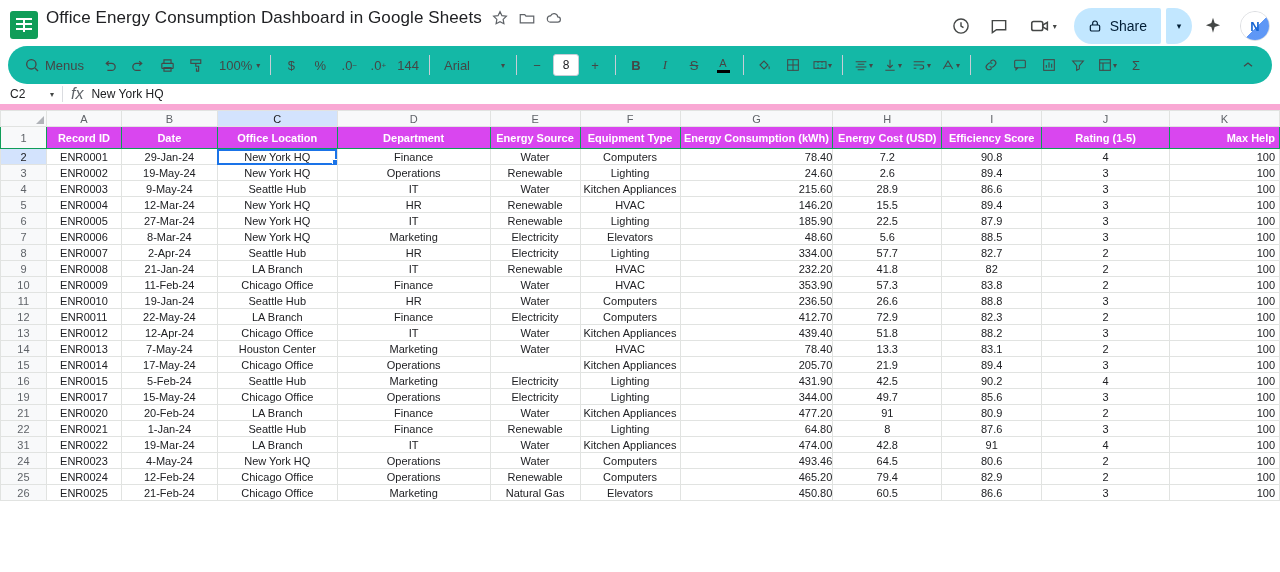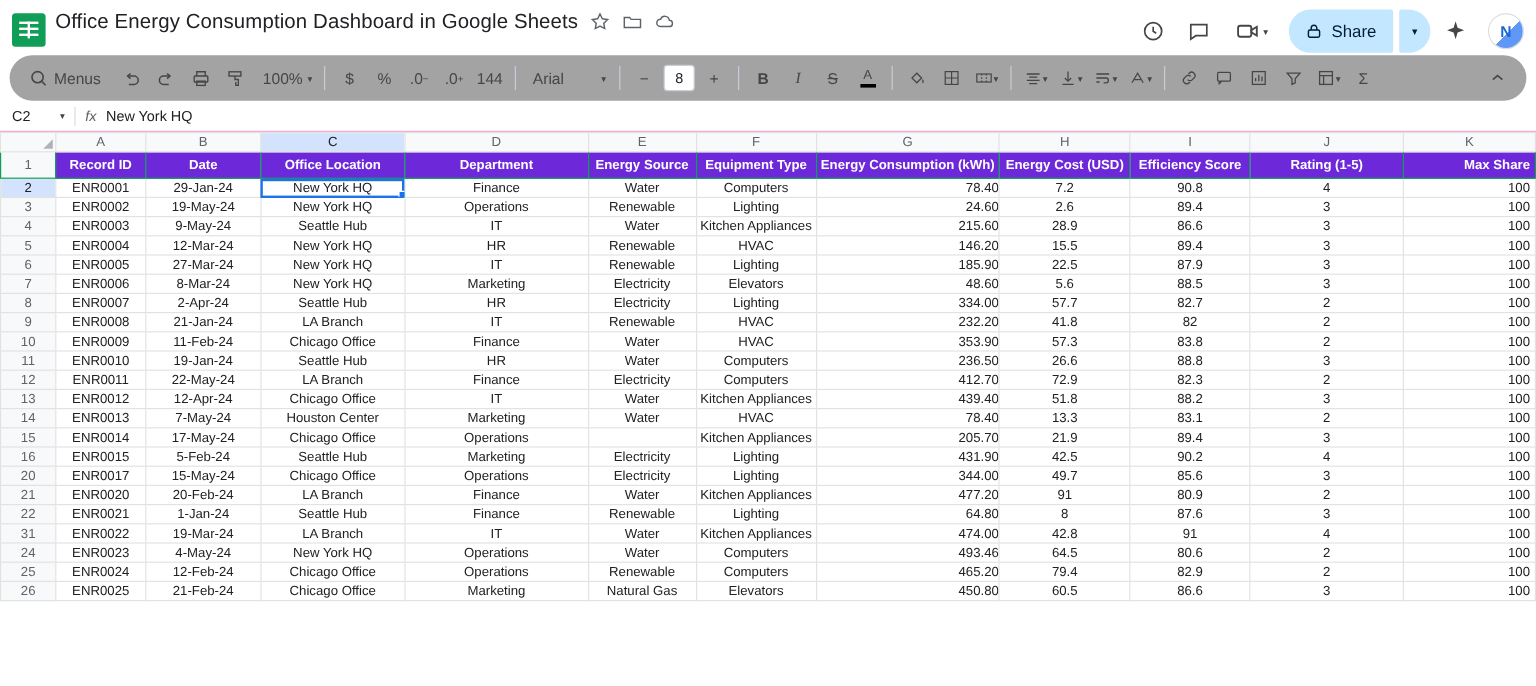--- a/index.html
+++ b/index.html
@@ -46,40 +46,40 @@
   .avatar {
     width: 30px; height: 30px; border-radius: 50%; background: #fff; border: 1px solid #dadce0;
     display: flex; align-items: center; justify-content: center; font-size: 13px; color: #1a73e8;
     margin-left: 6px; cursor: pointer; overflow: hidden; position: relative;
   }
   .avatar::after{ content:""; position:absolute; inset:0; background: linear-gradient(135deg,#fff 0 55%, #4285f4 55% 100%); opacity:.85;}
   .avatar span { position: relative; z-index: 2; font-weight: bold; color:#1967d2; }
 
   
   .toolbar {
-    height: 38px; margin: 0 8px; background: #a3a3a3; border-radius: 19px;
+    height: 38px; margin: 0 8px; background: #14b8a6; border-radius: 19px;
     display: flex; align-items: center; padding: 5px 9px; gap: 1px; flex: 0 0 auto; position: relative;
   }
   .tb { height: 28px; min-width: 28px; padding: 0 4px; border-radius: 4px; display: flex; align-items: center; justify-content: center;
         font-size: 13px; color: #444746; cursor: pointer; }
   .tb.menus { padding: 0 10px 0 7px; gap: 5px; }
   .tb-sep { width: 1px; height: 20px; background: #c7cdd6; margin: 0 5px; }
   .zoom-box { padding: 0 4px 0 8px; gap: 4px; }
   .font-box { width: 74px; justify-content: space-between; padding: 0 5px 0 8px; }
   .size-box { display: flex; align-items: center; gap: 2px; }
   .size-field { width: 26px; height: 22px; background: #fff; border: 1px solid #c7cdd6; border-radius: 3px; font-size: 12px;
                 display: flex; align-items: center; justify-content: center; }
   .caret { font-size: 8px; color: #444746; }
   .tb-right { position: absolute; right: 10px; }
 
   
-  .formula-bar { height: 26px; display: flex; align-items: center; border-bottom: 1px solid #f9a8d4; flex: 0 0 auto; background: #fff; }
+  .formula-bar { height: 26px; display: flex; align-items: center; border-bottom: 6px solid #f9a8d4; flex: 0 0 auto; background: #fff; }
   .namebox { width: 62px; display: flex; align-items: center; justify-content: space-between; padding: 0 8px 0 10px; font-size: 12px; color: #202124; }
   .fx-divider { width: 1px; height: 16px; background: #dadce0; }
-  .fx { padding: 0 8px; font-size: 12px; color: #5f6368; font-style: italic; }
+  .fx { padding: 0 8px; font-size: 16px; color: #5f6368; font-style: italic; }
   .formula-input { font-size: 12px; color: #202124; flex: 1 1 auto; }
 
   
   .grid-wrap { flex: 1 1 auto; overflow: hidden; position: relative; background: #fff; }
   table.grid { border-collapse: collapse; table-layout: fixed; }
   table.grid td, table.grid th { border: 1px solid #e1e3e1; font-size: 11px; font-weight: normal; padding: 0; height: 16px; }
 
   
   .colhdr td { background: #f8f9fa; color: #5f6368; text-align: center; height: 18px; font-size: 11px; border-color: #e1e3e1; }
   .colhdr td.sel { background: #d3e3fd; color: #202124; }
@@ -88,21 +88,21 @@
 
   .rowhdr { width: 46px; background: #f8f9fa; color: #5f6368; text-align: center; font-size: 11px; }
   .rowhdr.sel { background: #d3e3fd; color: #202124; }
 
   tr.data td { height: 16px; }
   td.cell { padding: 0 5px; overflow: hidden; white-space: nowrap; }
   td.c { text-align: center; }
   td.r { text-align: right; }
 
   
-  tr.headerband td { background: #6d28d9; color: #fff; text-align: center; font-weight: bold; height: 22px; border-color: #0f9d58; font-size: 11px; }
+  tr.headerband td { background: #d946ef; color: #fff; text-align: center; font-weight: bold; height: 22px; border-color: #0f9d58; font-size: 11px; }
 
   .active-cell { outline: 2px solid #1a73e8; outline-offset: -2px; position: relative; }
   .active-cell::after {
     content: ""; position: absolute; right: -3px; bottom: -3px; width: 6px; height: 6px;
     background: #1a73e8; border: 1px solid #fff; border-radius: 1px;
   }
   svg { display: block; }
 </style>
 </head>
 <body>
@@ -375,21 +375,21 @@
         <td>Record ID</td>
         <td>Date</td>
         <td>Office Location</td>
         <td>Department</td>
         <td>Energy Source</td>
         <td>Equipment Type</td>
         <td>Energy Consumption (kWh)</td>
         <td>Energy Cost (USD)</td>
         <td>Efficiency Score</td>
         <td>Rating (1-5)</td>
-        <td style="text-align:right;padding-right:4px">Max Share</td>
+        <td style="text-align:right;padding-right:4px">Max Help</td>
       </tr>
       </tbody>
         <tbody id="grid-body">
           <tr class="data">
             <td class="rowhdr sel">2</td>
             <td class="cell c">ENR0001</td>
             <td class="cell c">29-Jan-24</td>
             <td class="cell c active-cell">New York HQ</td>
             <td class="cell c">Finance</td>
             <td class="cell c">Water</td>
@@ -590,21 +590,21 @@
             <td class="cell c">Marketing</td>
             <td class="cell c">Electricity</td>
             <td class="cell c">Lighting</td>
             <td class="cell r">431.90</td>
             <td class="cell c">42.5</td>
             <td class="cell c">90.2</td>
             <td class="cell c">4</td>
             <td class="cell r" style="padding-right: 4px;">100</td>
           </tr>
           <tr class="data">
-            <td class="rowhdr">20</td>
+            <td class="rowhdr">19</td>
             <td class="cell c">ENR0017</td>
             <td class="cell c">15-May-24</td>
             <td class="cell c">Chicago Office</td>
             <td class="cell c">Operations</td>
             <td class="cell c">Electricity</td>
             <td class="cell c">Lighting</td>
             <td class="cell r">344.00</td>
             <td class="cell c">49.7</td>
             <td class="cell c">85.6</td>
             <td class="cell c">3</td>

